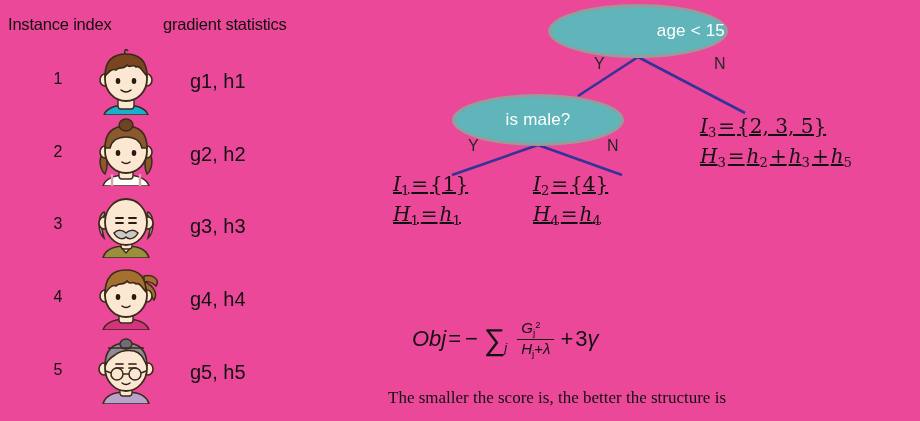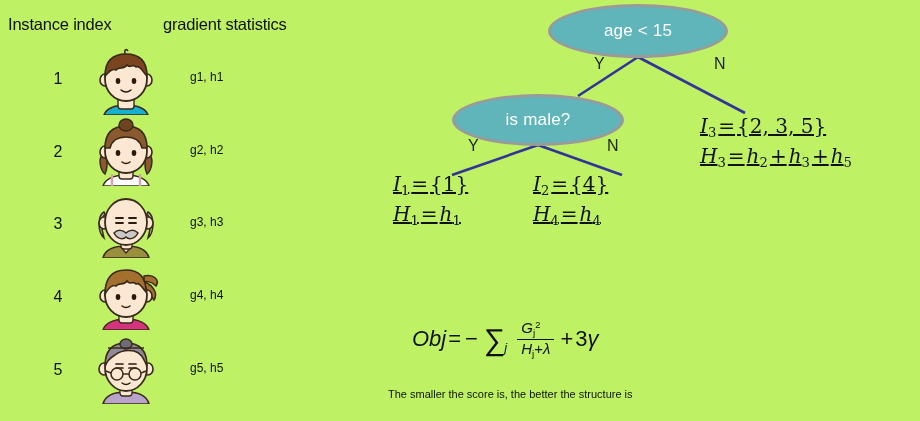--- a/index.html
+++ b/index.html
@@ -4,21 +4,21 @@
 <style>
   html, body {
     margin: 0;
     padding: 0;
     background: #ffffff;
   }
   #canvas {
     position: relative;
     width: 920px;
     height: 421px;
-    background: #bef264;
+    background: #ec4899;
     overflow: hidden;
     font-family: "Liberation Sans", sans-serif;
     color: #1a1a1a;
   }
 
   
   .hdr {
     position: absolute;
     font-size: 16.5px;
     letter-spacing: -0.2px;
@@ -32,21 +32,21 @@
     position: absolute;
     left: 40px;
     width: 36px;
     text-align: center;
     font-size: 16px;
     color: #111111;
   }
   .row-stat {
     position: absolute;
     left: 190px;
-    font-size: 12px;
+    font-size: 20px;
     color: #111111;
     white-space: nowrap;
   }
   .avatar-slot {
     position: absolute;
     left: 88px;
     width: 76px;
     height: 68px;
   }
   .avatar-slot svg { display: block; width: 76px; height: 68px; }
@@ -64,21 +64,21 @@
     background: #5fb5ba;
     border: 3px solid #9a9a9a;
     box-sizing: border-box;
     display: flex;
     align-items: center;
     justify-content: center;
     color: #ffffff;
     font-size: 17px;
     letter-spacing: 0.2px;
   }
-  #node-root   { left: 548px; top: 4px;   width: 180px; height: 54px; }
+  #node-root   { left: 548px; top: 4px;   width: 180px; height: 54px; justify-content: flex-end; }
   #node-male   { left: 452px; top: 94px;  width: 172px; height: 52px; justify-content: center; }
 
   .edge-label {
     position: absolute;
     font-size: 16px;
     color: #262626;
     font-family: "Liberation Sans", sans-serif;
   }
   #lbl-root-y { left: 594px; top: 55px; }
   #lbl-root-n { left: 714px; top: 55px; }
@@ -141,23 +141,24 @@
     font-size: 15px;
     line-height: 1.12;
   }
   .frac .num { padding: 0 4px 1px 4px; }
   .frac .den { padding: 1px 4px 0 4px; border-top: 1.4px solid #111111; }
 
   #caption {
     position: absolute;
     left: 388px;
     top: 388px;
-    font-size: 11px;
-    color: #111111;
-    white-space: nowrap;
+    font-size: 17px;
+    color: #111111;
+    white-space: nowrap;
+    font-family: Liberation Serif, serif;
   }
 </style>
 </head>
 <body>
 
 <div id="canvas">
 
   <div>
     <div class="hdr" id="hdr-instance">Instance index</div>
     <div class="hdr" id="hdr-grad">gradient statistics</div>

